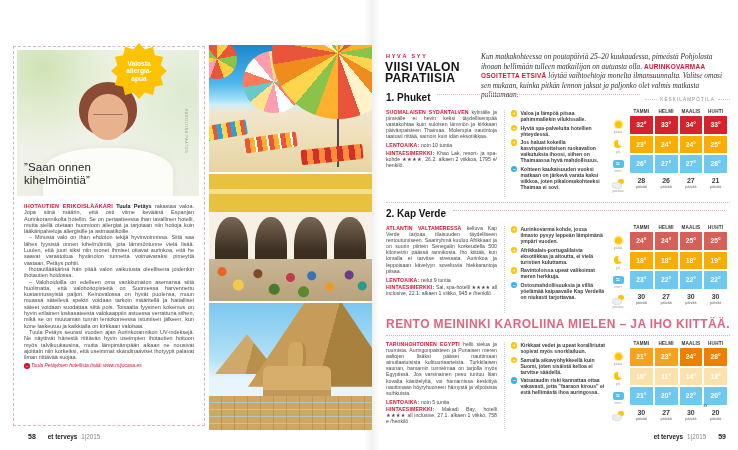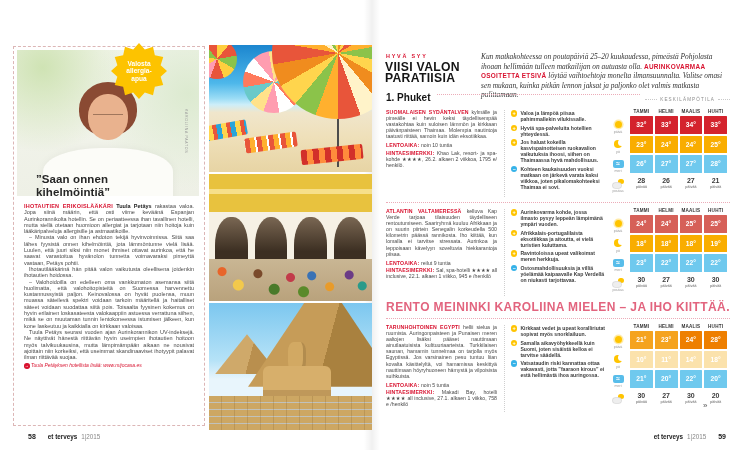--- a/index.html
+++ b/index.html
@@ -19,22 +19,22 @@
   .p-hair{position:absolute;left:50%;top:22%;width:58px;height:54px;transform:translateX(-50%);
           background:#8a4a33;border-radius:50% 50% 46% 46%;}
   .p-face{position:absolute;left:50%;top:30%;width:40px;height:46px;transform:translateX(-50%);
           background:#e9b28e;border-radius:48%;}
   .p-glass{position:absolute;left:50%;top:44%;width:30px;height:9px;transform:translateX(-50%);
            border-top:1px solid rgba(70,45,30,.45);}
   .p-shirt{position:absolute;bottom:-4px;left:50%;transform:translateX(-50%);width:130px;height:52px;
            background:#fcfcf8;border-radius:45% 45% 0 0;box-shadow:0 0 8px rgba(0,0,0,.05);}
   .credit-v{position:absolute;left:170px;top:62px;writing-mode:vertical-rl;font-size:3.5px;
             letter-spacing:.7px;color:#9a9a9a;z-index:6;}
-  .headline{position:absolute;left:10px;top:114px;margin:12px;font-size:11.5px;line-height:12.8px;
-            font-weight:700;color:#262626;z-index:4;letter-spacing:.1px;}
+  .headline{position:absolute;left:10px;top:114px;margin:0;font-size:11.5px;line-height:12.8px;
+            font-weight:400;color:#262626;z-index:4;letter-spacing:.1px;}
   .article-text{position:absolute;left:10px;top:156px;width:170px;color:#4a4a4a;
                 font-size:5.5px;line-height:6.3px;text-align:justify;}
   .lp{margin:0;}
   .ind{text-indent:5px;}
   .caps{color:#d8122f;font-weight:700;letter-spacing:.2px;}
   .pname{color:#222;}
   .link-line{margin:2px 0 0;color:#d8122f;font-style:italic;font-size:5px;line-height:6px;}
   .link-dot{display:inline-block;width:5.5px;height:5.5px;border-radius:50%;background:#d8122f;
             color:#fff;font-size:4px;line-height:5.5px;text-align:center;font-style:normal;}
 
@@ -330,20 +330,25 @@
                 <span class="day-u">päivää</span>
               </span>
             </div>
       </div>
     </div>
   </section>
 </div>
   <hr class="hr-dot">
   <div id="section-1">
   <section class="section">
+    <div class="sec-head">
+      <span class="sec-title">2. Kap Verde</span>
+      <span class="leader"></span>
+
+    </div>
     <div class="sec-body">
       <div class="col-text">
         <p><span class="sec-lead">ATLANTIN VALTAMERESSÄ </span><span>kelluva Kap Verde tarjoaa tilaisuuden täydelliseen rentoutumiseen. Saariryhmä kuuluu Afrikkaan ja on suurin piirtein Senegalin korkeudella 500 kilometrin päässä rannikosta. Iho kiittää, kun lomalla ei tarvitse stressata. Aurinkoa ja leppoisaan kävelyyn soveltuvia hiekkarantoja piisaa.</span></p>
         <div class="facts">
           <div class="fact"><span class="fact-label">LENTOAIKA: </span><span>reilut 9 tuntia</span></div>
           <div class="fact"><span class="fact-label">HINTAESIMERKKI: </span><span>Sal, spa-hotelli ★★★★ all inclusive, 22.1. alkaen 1 viikko, 945 e /henkilö</span></div>
         </div>
       </div>
       <div class="col-sep"></div>
       <div class="col-bullets">

